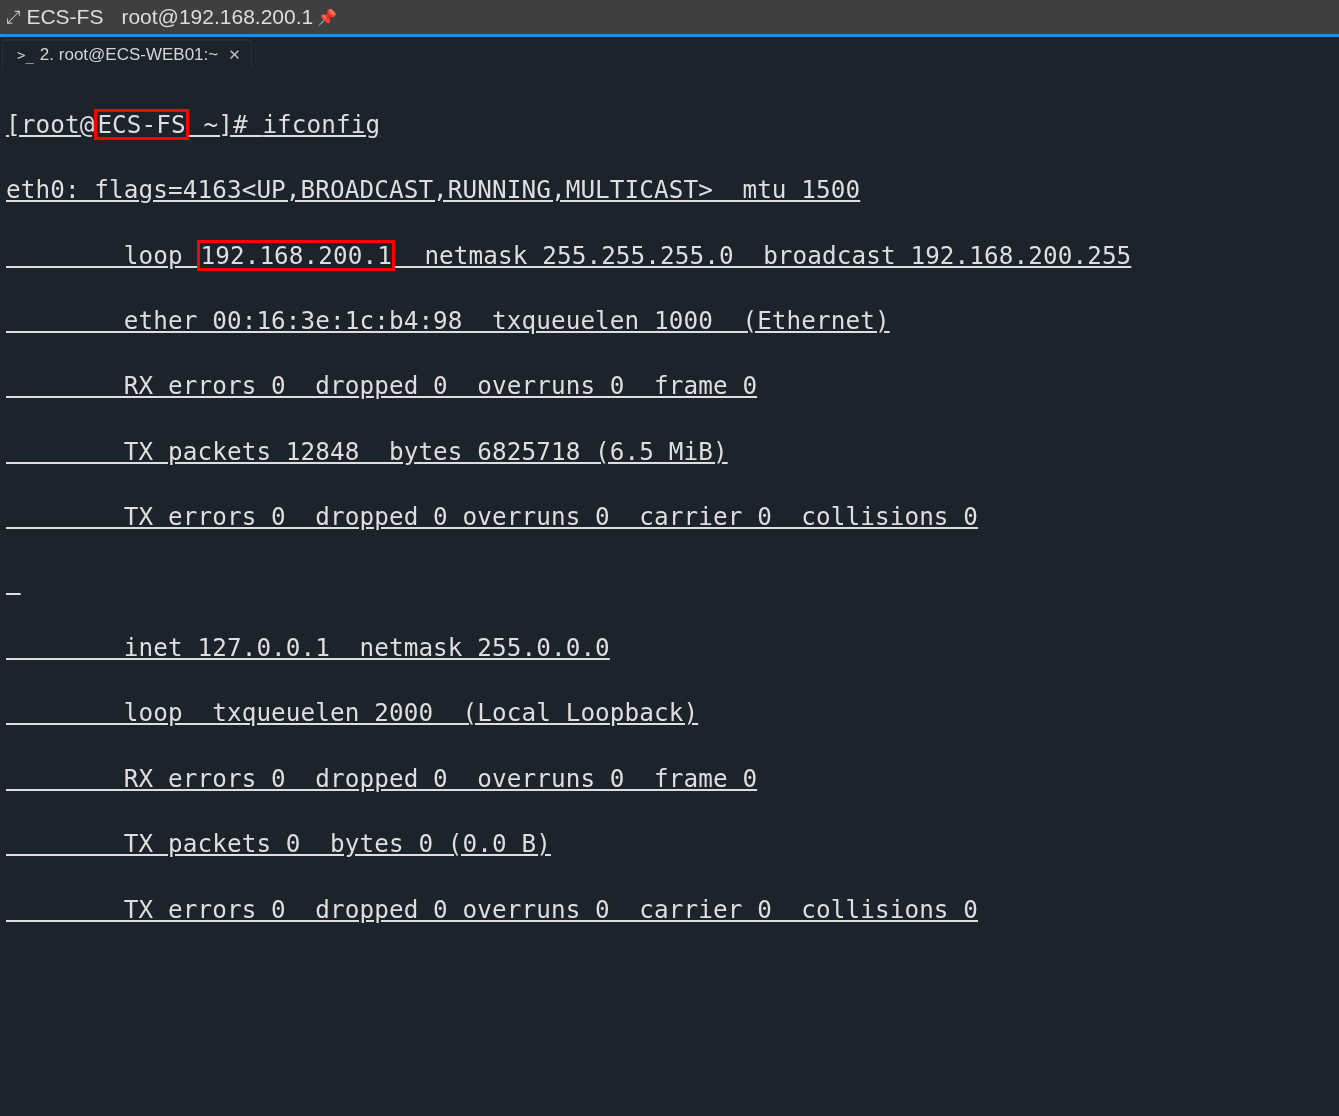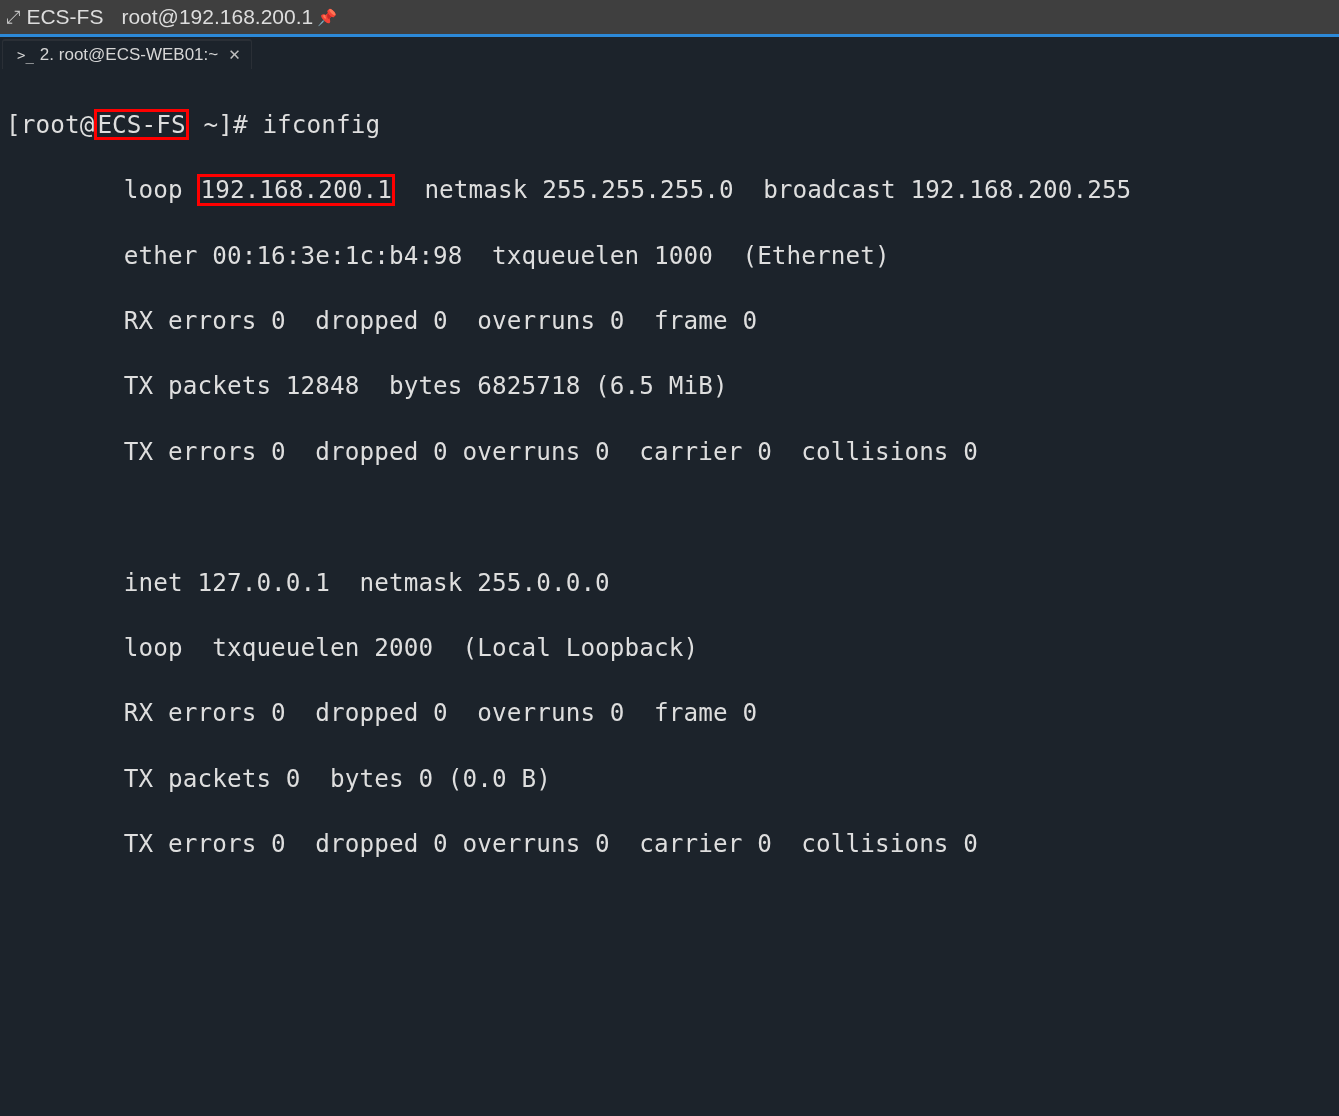--- a/index.html
+++ b/index.html
@@ -51,21 +51,21 @@
   
   .term{
     padding:7px 6px 0 6px;
     font-size:24.3px;
     line-height:32.7px;
     white-space:pre;
     letter-spacing:0.1px;
     color:#dedede;
     font-family:"Consolas","DejaVu Sans Mono","Menlo","Courier New",monospace;
   }
-  .term .line{display:block;}
+  .term .line{display:block;text-decoration:underline;}
   .hl{
     border:3px solid #ff0000;
     padding:0;
     margin:0;
     display:inline-block;
     line-height:1.05;
   }
 </style>
 </head>
 <body>
@@ -80,20 +80,21 @@
 <div class="tabstrip">
   <div class="tab">
     <span style="margin-right:6px;font-family:monospace;font-size:14px;">&gt;_</span>
     <span>2. root@ECS-WEB01:~</span>
     <span class="x">✕</span>
   </div>
 </div>
 
 <div class="term">
 <span class="line"><span>[root@</span><span class="hl">ECS-FS</span><span> ~]# </span><span>ifconfig</span></span>
+<span class="line">eth0: flags=4163&lt;UP,BROADCAST,RUNNING,MULTICAST&gt;  mtu 1500</span>
 <span class="line"><span>        loop </span><span class="hl">192.168.200.1</span><span>  netmask 255.255.255.0  broadcast 192.168.200.255</span></span>
 <span class="line">        ether 00:16:3e:1c:b4:98  txqueuelen 1000  (Ethernet)</span>
 <span class="line">        RX errors 0  dropped 0  overruns 0  frame 0</span>
 <span class="line">        TX packets 12848  bytes 6825718 (6.5 MiB)</span>
 <span class="line">        TX errors 0  dropped 0 overruns 0  carrier 0  collisions 0</span>
 <span class="line"> </span>
 <span class="line">        inet 127.0.0.1  netmask 255.0.0.0</span>
 <span class="line">        loop  txqueuelen 2000  (Local Loopback)</span>
 <span class="line">        RX errors 0  dropped 0  overruns 0  frame 0</span>
 <span class="line">        TX packets 0  bytes 0 (0.0 B)</span>

